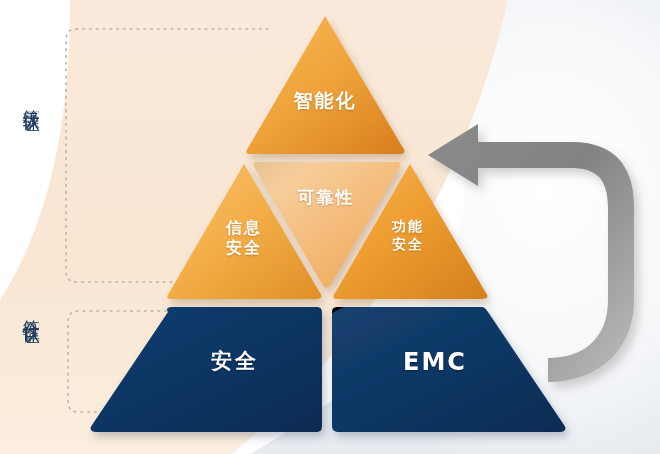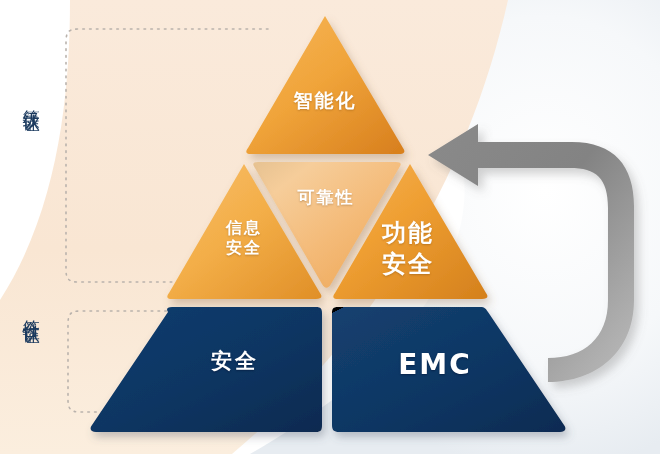--- a/index.html
+++ b/index.html
@@ -57,30 +57,30 @@
   #txt-reliability {
     left: 278px; top: 187px; width: 96px;
     font-size: 17px; letter-spacing: 2px;
   }
   #txt-infosec {
     left: 196px; top: 218px; width: 96px;
     font-size: 16px; letter-spacing: 2px;
   }
   #txt-funcsafety {
     left: 360px; top: 218px; width: 96px;
-    font-size: 24px; letter-spacing: 2px;
+    font-size: 14px; letter-spacing: 2px;
   }
   #txt-safety {
     left: 180px; top: 348px; width: 110px;
     font-size: 21px; letter-spacing: 3px;
     text-shadow: 0 1px 2px rgba(0,10,40,0.45);
   }
   #txt-emc {
     left: 375px; top: 347px; width: 120px;
-    font-size: 28px; letter-spacing: 2px;
+    font-size: 24px; letter-spacing: 2px;
     font-family: "DejaVu Sans", "Liberation Sans", sans-serif;
     text-shadow: 0 1px 2px rgba(0,10,40,0.45);
   }
 </style>
 </head>
 <body>
 
 <div id="stage">
 
   <svg class="layer" viewBox="0 0 660 454" preserveAspectRatio="none">

